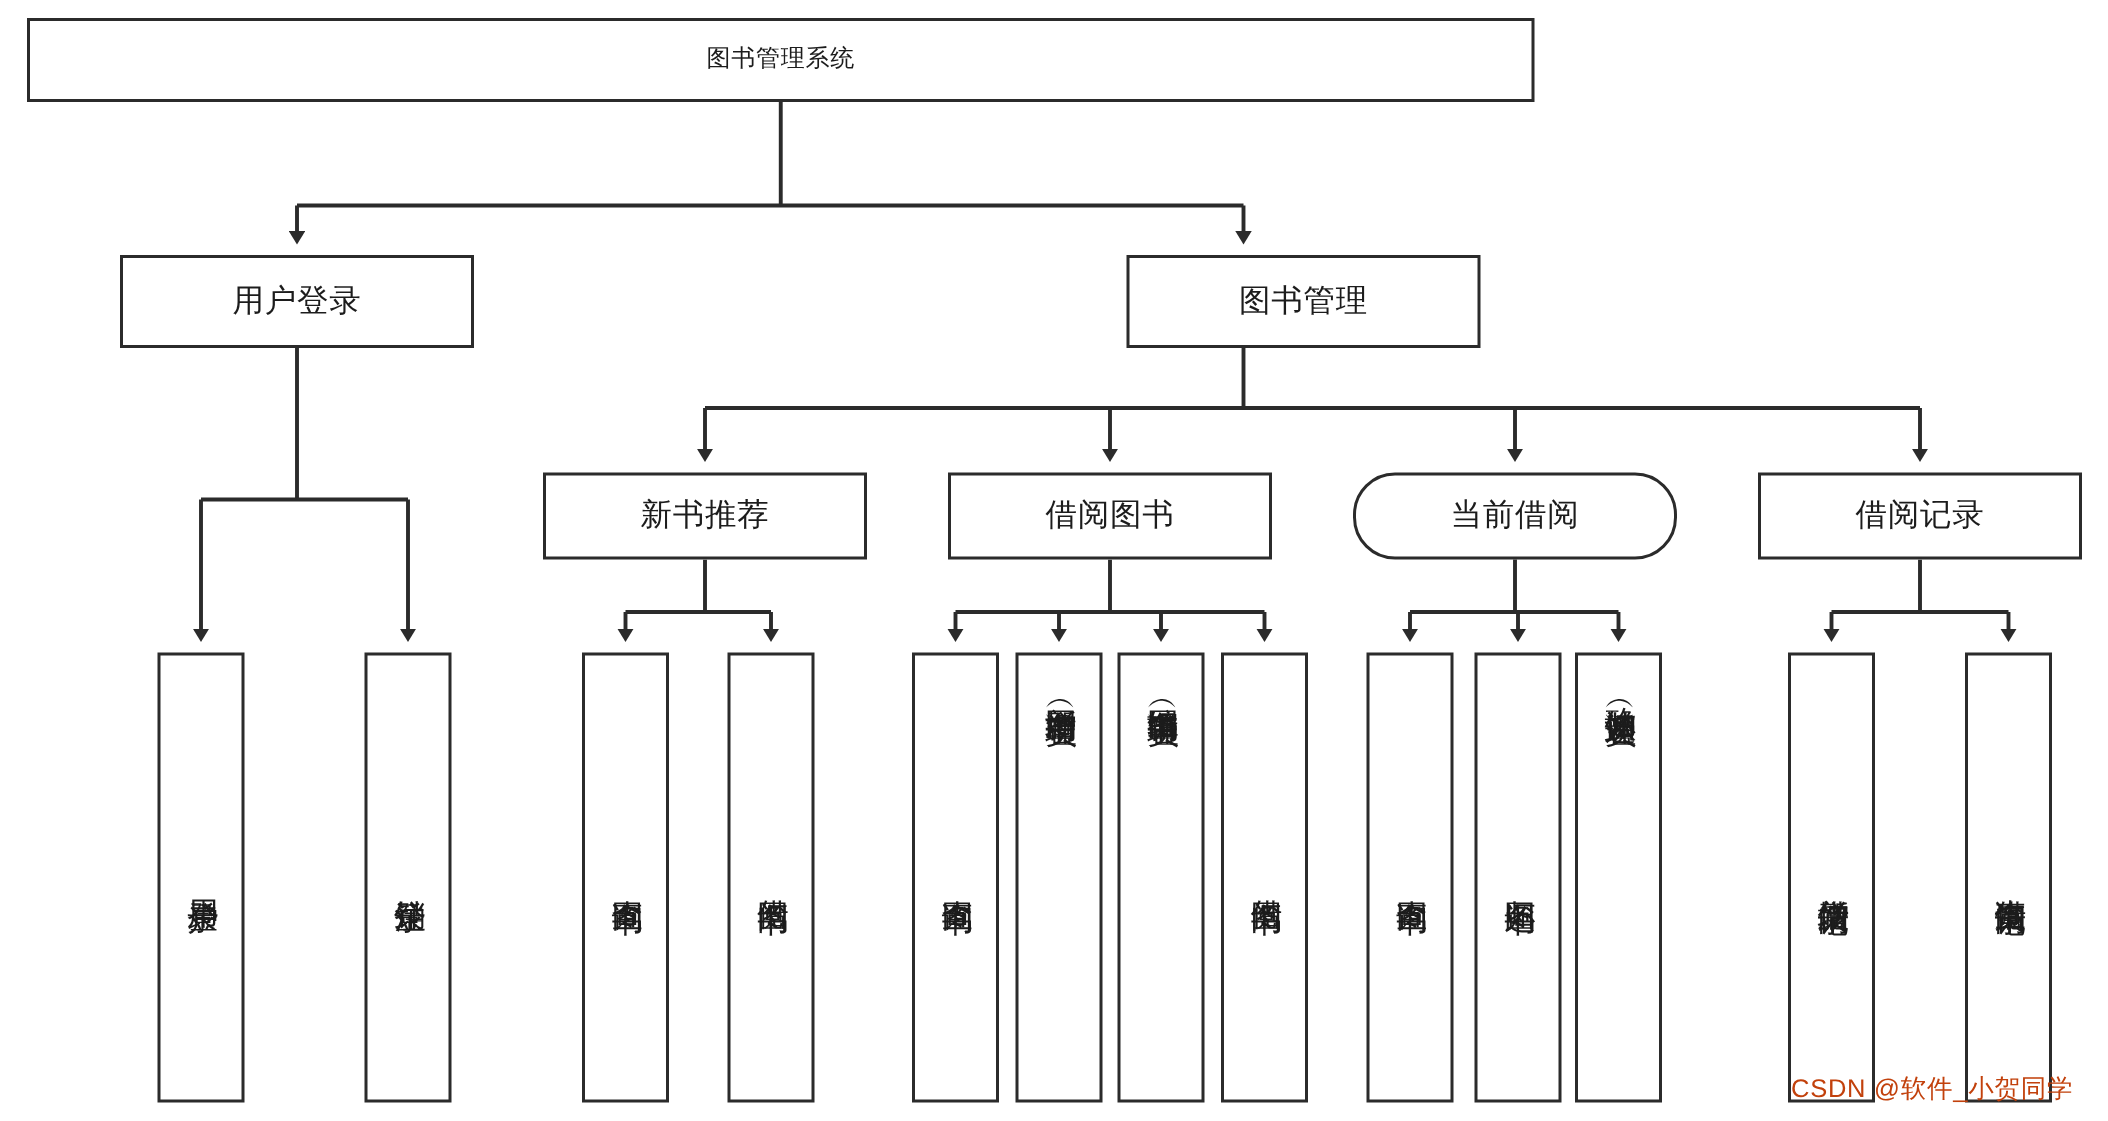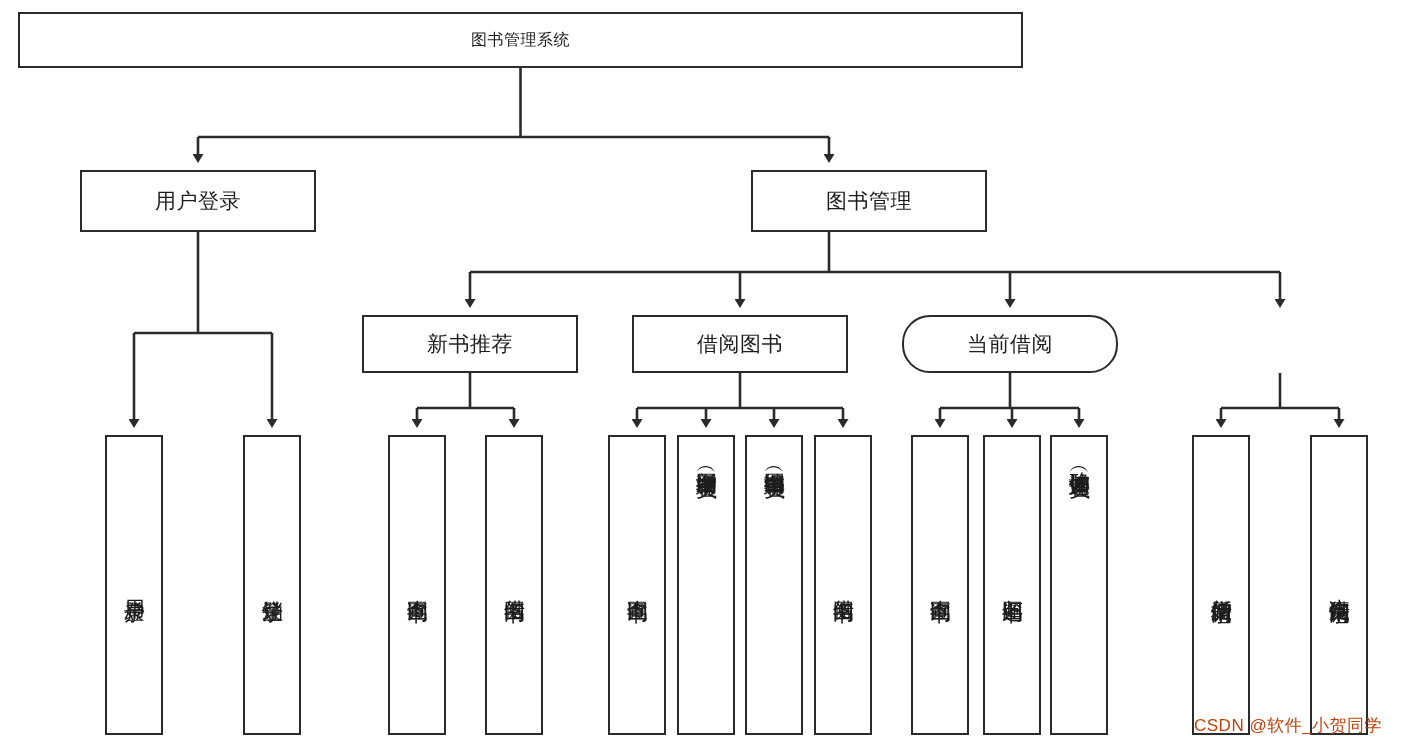--- a/index.html
+++ b/index.html
@@ -140,20 +140,23 @@
 
   <div class="node" style="left:362px; top:315px; width:216px; height:58px;text-align:right;">
     <span class="lbl">新书推荐</span>
   </div>
   <div class="node" style="left:632px; top:315px; width:216px; height:58px;">
     <span class="lbl">借阅图书</span>
   </div>
   <div class="node" style="left:902px; top:315px; width:216px; height:58px;border-radius:28px;">
     <span class="lbl">当前借阅</span>
   </div>
+  <div class="node" style="left:1172px; top:315px; width:216px; height:58px;">
+    <span class="lbl">借阅记录</span>
+  </div>
 
   <div class="node leaf center-v" style="left:105px; top:435px; width:58px; height:300px;">
     <span class="lbl">用户登录</span>
   </div>
   <div class="node leaf center-v" style="left:243px; top:435px; width:58px; height:300px;">
     <span class="lbl">注销登录</span>
   </div>
 
   <div class="node leaf center-v" style="left:388px; top:435px; width:58px; height:300px;">
     <span class="lbl">查询图书</span>

